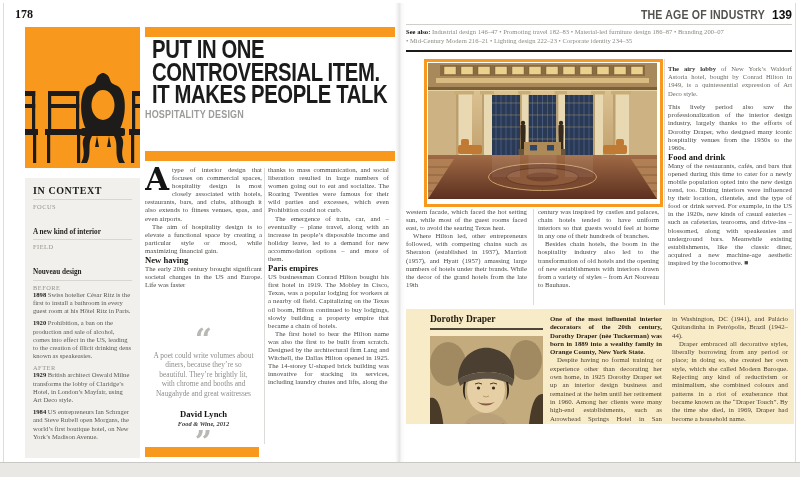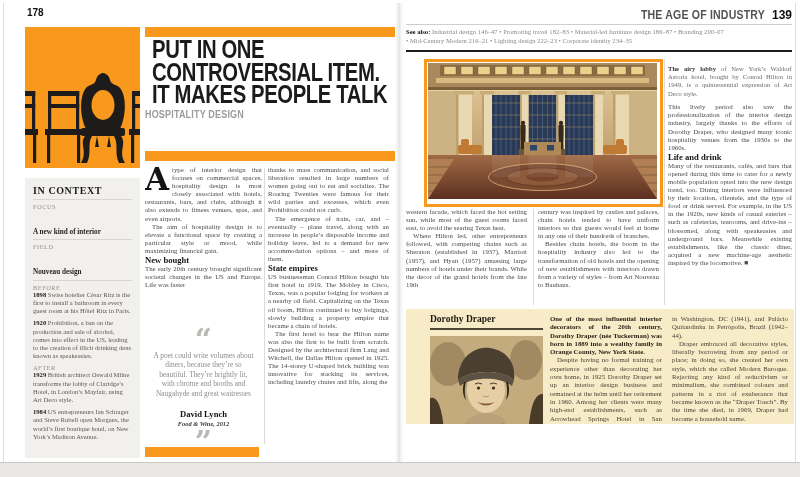--- a/index.html
+++ b/index.html
@@ -11,21 +11,21 @@
           background:linear-gradient(to right,rgba(0,0,0,0) 0%,rgba(0,0,0,.10) 48%,rgba(0,0,0,.03) 60%,rgba(0,0,0,0) 100%);}
 
   
   .body-text{font-size:6.8px;line-height:8.1px;text-align:justify;color:#4c4a45;}
   .body-text p{margin:0;}
   .body-text p.indent{text-indent:7px;}
   .subhead{font-size:8.6px;line-height:10px;font-weight:bold;color:#171612;margin:3.5px 0 1.5px;text-align:left;}
   .abs{position:absolute;}
 
   
-  .pagenum-l{left:27px;top:7px;font-family:Liberation Sans, sans-serif;font-weight:bold;font-size:10px;color:#121212;}
+  .pagenum-l{left:15px;top:7px;font-family:Liberation Serif, serif;font-weight:bold;font-size:12px;color:#121212;}
   .chair-block{left:25px;top:27px;width:115px;height:141px;overflow:hidden;}
   .bar{height:10px;}
   .headline{left:152px;top:38px;width:252px;font-family:"Liberation Sans",sans-serif;font-weight:bold;color:#1b1b1b;}
   .headline div{font-size:26px;line-height:22.5px;transform:scaleX(.78);transform-origin:0 50%;white-space:nowrap;letter-spacing:-.5px;}
   .kicker{left:145px;top:109px;font-family:"Liberation Sans",sans-serif;font-weight:bold;font-size:10px;color:#9b9b99;
           transform:scaleX(.9);transform-origin:0 50%;white-space:nowrap;letter-spacing:.2px;}
   .incontext{left:25px;top:178px;width:115px;height:280px;background:#f1f0ec;box-sizing:border-box;padding:7px 8px;}
   .ctx-title{font-size:10px;font-weight:bold;color:#1a1a18;letter-spacing:.6px;margin:0 0 3px;}
   .ctx-rule{height:1px;background:#d7d6d1;margin:3px 0;}
   .ctx-label{font-size:6.4px;color:#97938a;letter-spacing:.5px;margin:1px 0 0;}
@@ -143,37 +143,37 @@
       <p class="ctx-item"><b>1898</b> <span>Swiss hotelier César Ritz is the first to install a bathroom in every guest room at his Hôtel Ritz in Paris.</span></p>
       <p class="ctx-item"><b>1920</b> <span>Prohibition, a ban on the production and sale of alcohol, comes into effect in the US, leading to the creation of illicit drinking dens known as speakeasies.</span></p>
       <p class="ctx-label">AFTER</p>
       <p class="ctx-item"><b>1929</b> <span>British architect Oswald Milne transforms the lobby of Claridge’s Hotel, in London’s Mayfair, using Art Deco style.</span></p>
       <p class="ctx-item"><b>1984</b> <span>US entrepreneurs Ian Schrager and Steve Rubell open Morgans, the world’s first boutique hotel, on New York’s Madison Avenue.</span></p>
     </aside>
 
     <div class="abs col1 body-text">
       <p><span class="dropcap">A</span><span>type of interior design that focuses on commercial spaces, hospitality design is most closely associated with hotels, restaurants, bars, and clubs, although it also extends to fitness venues, spas, and even airports.</span></p>
       <p class="indent">The aim of hospitality design is to elevate a functional space by creating a particular style or mood, while maximizing financial gain.</p>
-      <p class="subhead">New bought</p>
+      <p class="subhead">New having</p>
       <p>The early 20th century brought significant societal changes in the US and Europe. Life was faster</p>
     </div>
 
     <div class="abs quote-block">
       <div class="qmark">“</div>
       <div class="qtext">A poet could write volumes about diners, because they’re so beautiful. They’re brightly lit, with chrome and booths and Naugahyde and great waitresses</div>
       <div class="qauthor">David Lynch</div>
       <div class="qsource">Food &amp; Wine, 2012</div>
       <div class="qmark" style="line-height:26px;">”</div>
     </div>
     <div class="abs bar" style="left:145px;top:447px;width:114px;background:#f8981d;"></div>
 
     <div class="abs col2 body-text">
       <p>thanks to mass communication, and social liberation resulted in large numbers of women going out to eat and socialize. The Roaring Twenties were famous for their wild parties and excesses, which even Prohibition could not curb.</p>
       <p class="indent">The emergence of train, car, and – eventually – plane travel, along with an increase in people’s disposable income and holiday leave, led to a demand for new accommodation options – and more of them.</p>
-      <p class="subhead">State empires</p>
+      <p class="subhead">Paris empires</p>
       <p>US businessman Conrad Hilton bought his first hotel in 1919. The Mobley in Cisco, Texas, was a popular lodging for workers at a nearby oil field. Capitalizing on the Texas oil boom, Hilton continued to buy lodgings, slowly building a property empire that became a chain of hotels.</p>
       <p class="indent">The first hotel to bear the Hilton name was also the first to be built from scratch. Designed by the architectural firm Lang and Witchell, the Dallas Hilton opened in 1925. The 14-storey U-shaped brick building was innovative for stacking its services, including laundry chutes and lifts, along the</p>
     </div>
     <div class="abs vrule" style="left:264px;top:168px;height:276px;"></div>
   </div>
 
   <div>
     <div class="abs rp-header">
       <span class="rp-title">THE AGE OF INDUSTRY</span>
       <span class="rp-num">139</span>
@@ -304,21 +304,21 @@
             <path d="M0,104 L21,104 M0,112 L16,112 M0,120 L10,120 M0,128 L5,128"></path>
             <path d="M229,104 L208,104 M229,112 L213,112 M229,120 L219,120 M229,128 L224,128"></path>
           </g>
       </svg>
     </div>
 
     <div class="abs colC">
       <p class="caption"><b>The airy lobby</b><span> of New York’s Waldorf Astoria hotel, bought by Conrad Hilton in 1949, is a quintessential expression of Art Deco style.</span></p>
       <div class="body-text">
         <p>This lively period also saw the professionalization of the interior design industry, largely thanks to the efforts of Dorothy Draper, who designed many iconic hospitality venues from the 1930s to the 1960s.</p>
-        <p class="subhead">Life and drink</p>
+        <p class="subhead">Food and drink</p>
         <p>Many of the restaurants, cafés, and bars that opened during this time to cater for a newly mobile population opted into the new design trend, too. Dining interiors were influenced by their location, clientele, and the type of food or drink served. For example, in the US in the 1920s, new kinds of casual eateries – such as cafeterias, tearooms, and drive-ins – blossomed, along with speakeasies and underground bars. Meanwhile existing establishments, like the classic diner, acquired a new machine-age aesthetic inspired by the locomotive. ■</p>
       </div>
     </div>
 
     <div class="abs colA body-text">
       <p>western facade, which faced the hot setting sun, while most of the guest rooms faced east, to avoid the searing Texas heat.</p>
       <p class="indent">Where Hilton led, other entrepreneurs followed, with competing chains such as Sheraton (established in 1937), Marriott (1957), and Hyatt (1957) amassing large numbers of hotels under their brands. While the decor of the grand hotels from the late 19th</p>
     </div>
     <div class="abs colB body-text">
       <p>century was inspired by castles and palaces, chain hotels tended to have uniform interiors so that guests would feel at home in any one of their hundreds of branches.</p>

